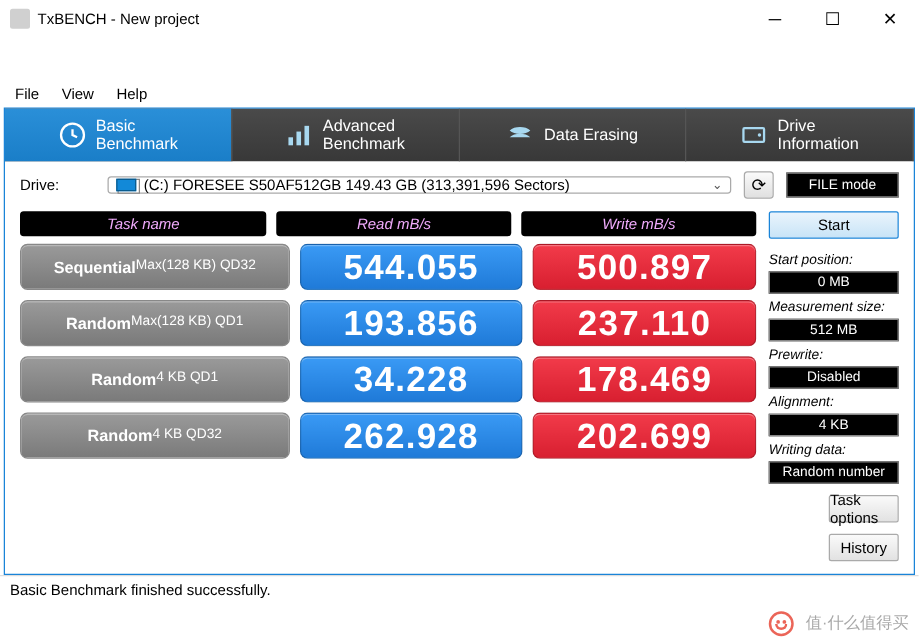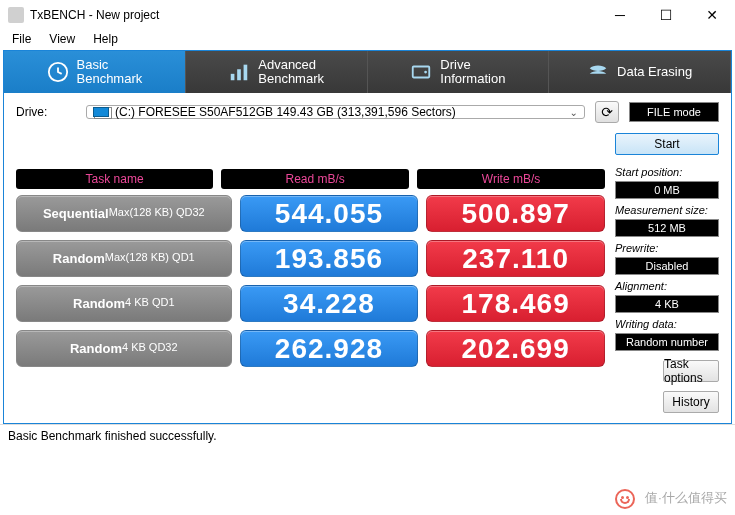--- a/index.html
+++ b/index.html
@@ -3,21 +3,21 @@
 <meta charset="utf-8">
 <style>
 * { margin: 0; padding: 0; box-sizing: border-box; font-family: "Segoe UI", Tahoma, sans-serif; }
 body { width: 735px; height: 515px; background: #fff; overflow: hidden; position: relative; }
 
 .titlebar { height: 30px; display: flex; align-items: center; padding-left: 8px; border-bottom: 1px solid #fff; }
 .titlebar .icon { width: 16px; height: 16px; background: #d0d0d0; border-radius: 2px; margin-right: 6px; }
 .titlebar .title { font-size: 12px; flex: 1; }
 .winbtn { width: 46px; height: 30px; display: flex; align-items: center; justify-content: center; font-size: 14px; }
 
-.menubar { height: 20px; display: flex; padding-left: 4px; gap: 2px; font-size: 12px; }
+.menubar { height: 20px; display: flex; padding-left: 4px; gap: 2px; font-size: 12px; margin-top: 36px; }
 .menubar span { padding: 2px 8px; }
 
 .content { border: 1px solid #1a84d8; margin: 0 3px; }
 
 .tabs { background: linear-gradient(#4a4a4a, #383838); display: flex; height: 42px; }
 .tab { flex: 1; display: flex; align-items: center; justify-content: center; gap: 8px; color: #fff; font-size: 13px; border-right: 1px solid #555; cursor: pointer; }
 .tab.active { background: linear-gradient(#2a8fd8, #1a7ec8); }
 .tab .tabicon { width: 22px; height: 22px; display: flex; align-items: center; justify-content: center; }
 .tab .tabicon svg { fill: #a8d8f0; }
 .tab.active .tabicon svg { fill: #fff; }
@@ -27,21 +27,21 @@
 .drivebar .dl { width: 60px; }
 .drivesel { flex: 1; border: 1px solid #aaa; border-radius: 3px; height: 14px; display: flex; align-items: center; padding: 0 6px; background: #fff; position: relative; }
 .drivesel .driveicon { width: 16px; height: 10px; margin-right: 6px; background:#1289d8; border:1px solid #0a5c8f; box-shadow: 2px 1px 0 #fff, 2px 1px 0 1px #888;}
 .drivesel .chev { margin-left: auto; font-size: 10px; color: #555; }
 .refreshbtn { width: 24px; height: 22px; border: 1px solid #aaa; border-radius: 3px; background: linear-gradient(#fafafa,#e0e0e0); display:flex; align-items:center; justify-content:center; font-size:14px;}
 .filemode { width: 90px; height: 20px; background: #000; color: #fff; font-size: 11px; border: 1px solid #888; display:flex; align-items:center; justify-content:center;}
 
 .resultsarea { padding: 4px 12px 10px; display: flex; gap: 10px; }
 .resultscol { flex: 1; }
 .hdrrow { display: flex; gap: 8px; margin-bottom: 6px; }
-.hdrcell { flex: 1; background: #000; color: #ec4899; font-size: 12px; text-align: center; padding: 3px 0; border-radius: 3px; margin-top: 36px; }
+.hdrcell { flex: 1; background: #000; color: #f0abfc; font-size: 12px; font-style: italic; text-align: center; padding: 3px 0; border-radius: 3px; }
 .hdrcell:first-child { flex: 1.05; }
 
 .benchrow { display: flex; gap: 8px; margin-bottom: 8px; }
 .taskcell { flex: 1.05; background: linear-gradient(#9a9a9a, #7a7a7a); border: 1px solid #888; border-radius: 6px; padding: 10px 14px; display:flex; flex-direction:row; justify-content:center; box-shadow: inset 0 1px 0 rgba(255,255,255,.3);}
 .taskcell .tn1 { color: #fff; font-size: 13px; font-weight: bold; }
 .taskcell .tn2 { color: #fff; font-size: 11px; }
 .valcell { flex: 1; border-radius: 6px; display: flex; align-items: center; justify-content: center; color: #fff; font-size: 28px; font-weight: bold; letter-spacing: 1px; box-shadow: inset 0 1px 0 rgba(255,255,255,.3); border:1px solid rgba(0,0,0,.2);}
 .valcell.read { background: linear-gradient(#3a9af5, #1f7ad8); }
 .valcell.write { background: linear-gradient(#f23b4a, #d81f30); }
 
@@ -94,33 +94,33 @@
             <rect x="3" y="14" width="4" height="7"></rect>
             <rect x="10" y="9" width="4" height="12"></rect>
             <rect x="17" y="4" width="4" height="17"></rect>
           </svg>
         </span>
     <span class="tablabel">Advanced<br>Benchmark</span>
   </div>
   <div class="tab">
     <span class="tabicon">
           <svg width="22" height="22" viewBox="0 0 24 24">
+            <path d="M3 8c4-4 14-4 18 0-4 4-14 4-18 0z M3 14c4-4 14-4 18 0"></path>
+          </svg>
+        </span>
+    <span class="tablabel">Data Erasing</span>
+  </div>
+  <div class="tab">
+    <span class="tabicon">
+          <svg width="22" height="22" viewBox="0 0 24 24">
             <rect x="3" y="6" width="18" height="12" rx="1" fill="none" stroke="#a8d8f0" stroke-width="2"></rect>
             <circle cx="17" cy="12" r="1.5"></circle>
           </svg>
         </span>
     <span class="tablabel">Drive<br>Information</span>
-  </div>
-  <div class="tab">
-    <span class="tabicon">
-          <svg width="22" height="22" viewBox="0 0 24 24">
-            <path d="M3 8c4-4 14-4 18 0-4 4-14 4-18 0z M3 14c4-4 14-4 18 0"></path>
-          </svg>
-        </span>
-    <span class="tablabel">Data Erasing</span>
   </div>
 </div>
 
 <div class="drivebar">
   <span class="dl">Drive:</span>
   <div class="drivesel">
     <span class="driveicon"></span>
     <span>(C:) FORESEE S50AF512GB  149.43 GB (313,391,596 Sectors)</span>
     <span class="chev">⌄</span>
   </div>

